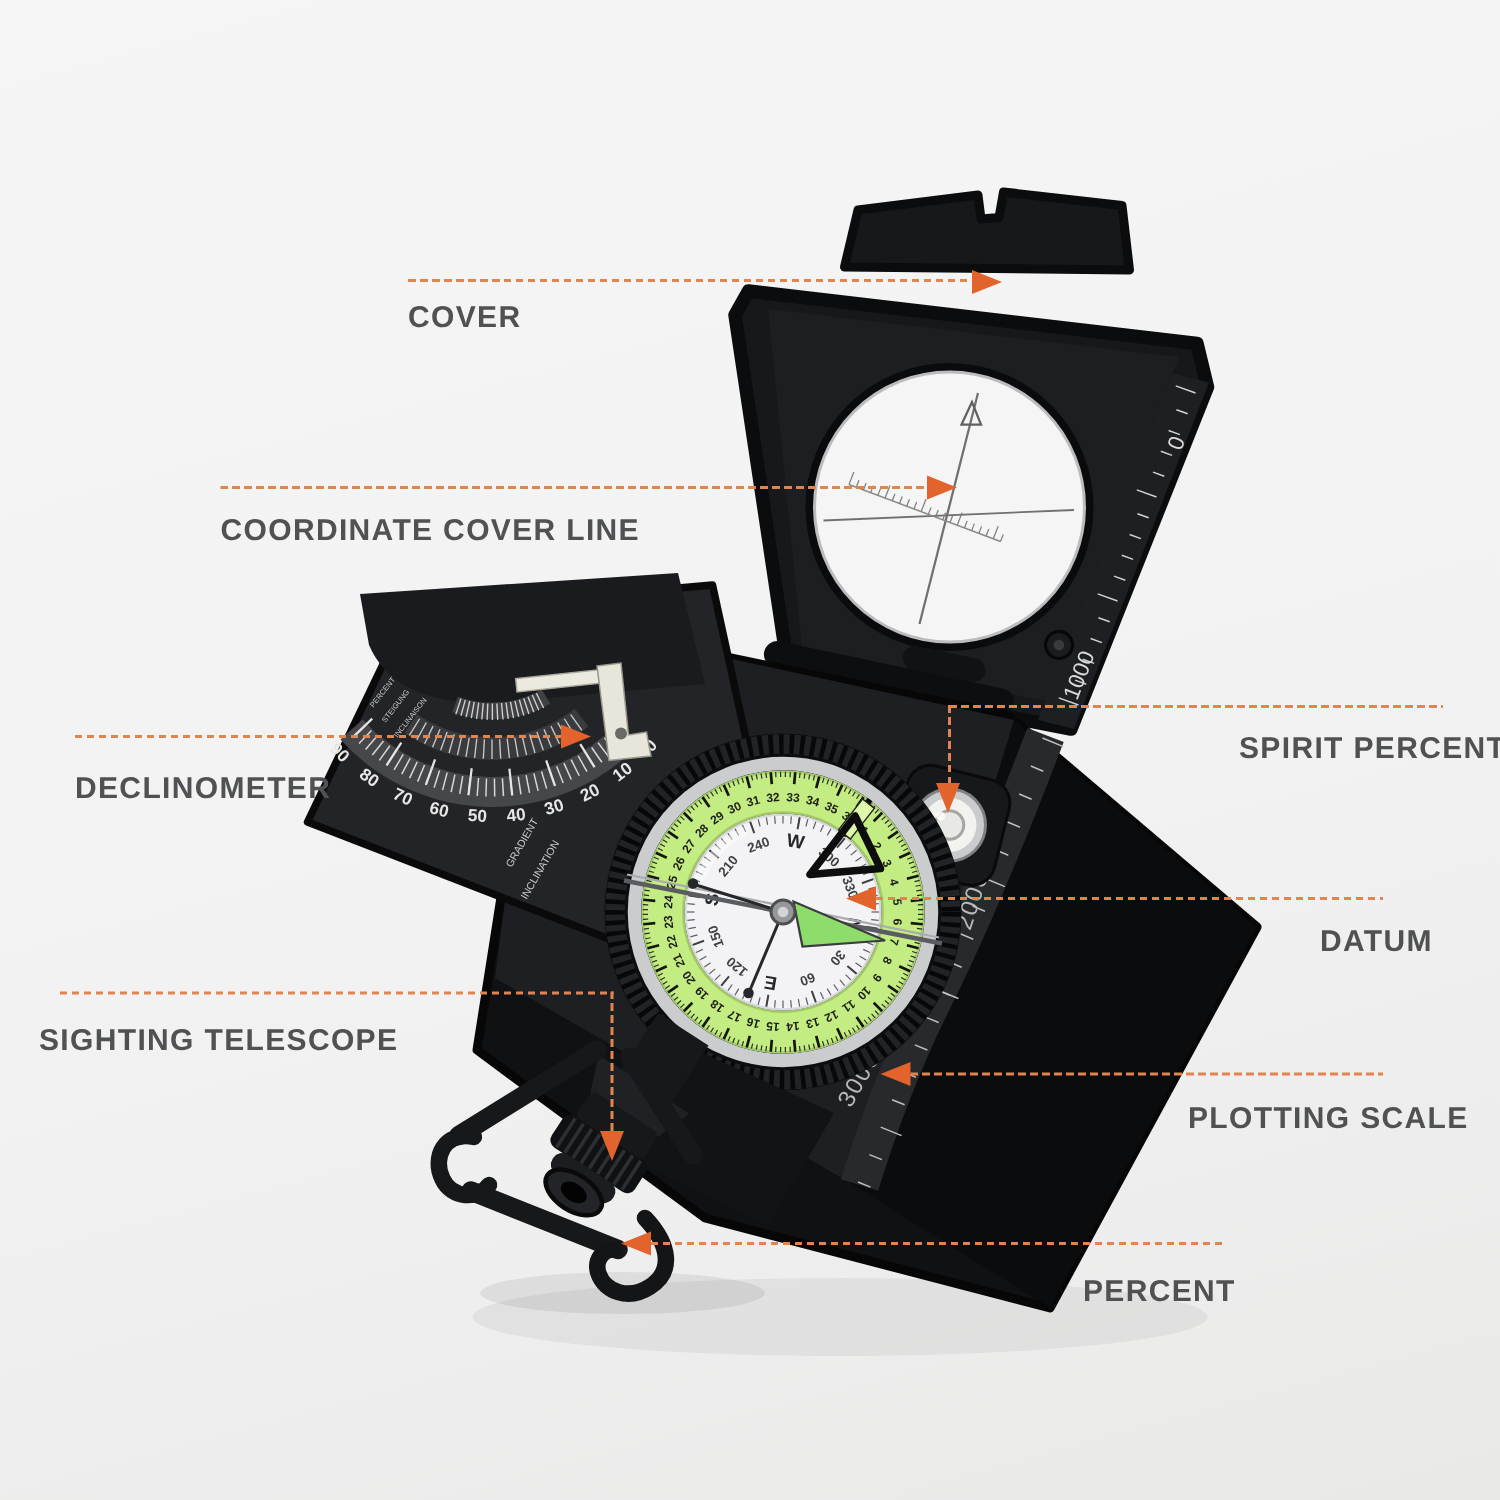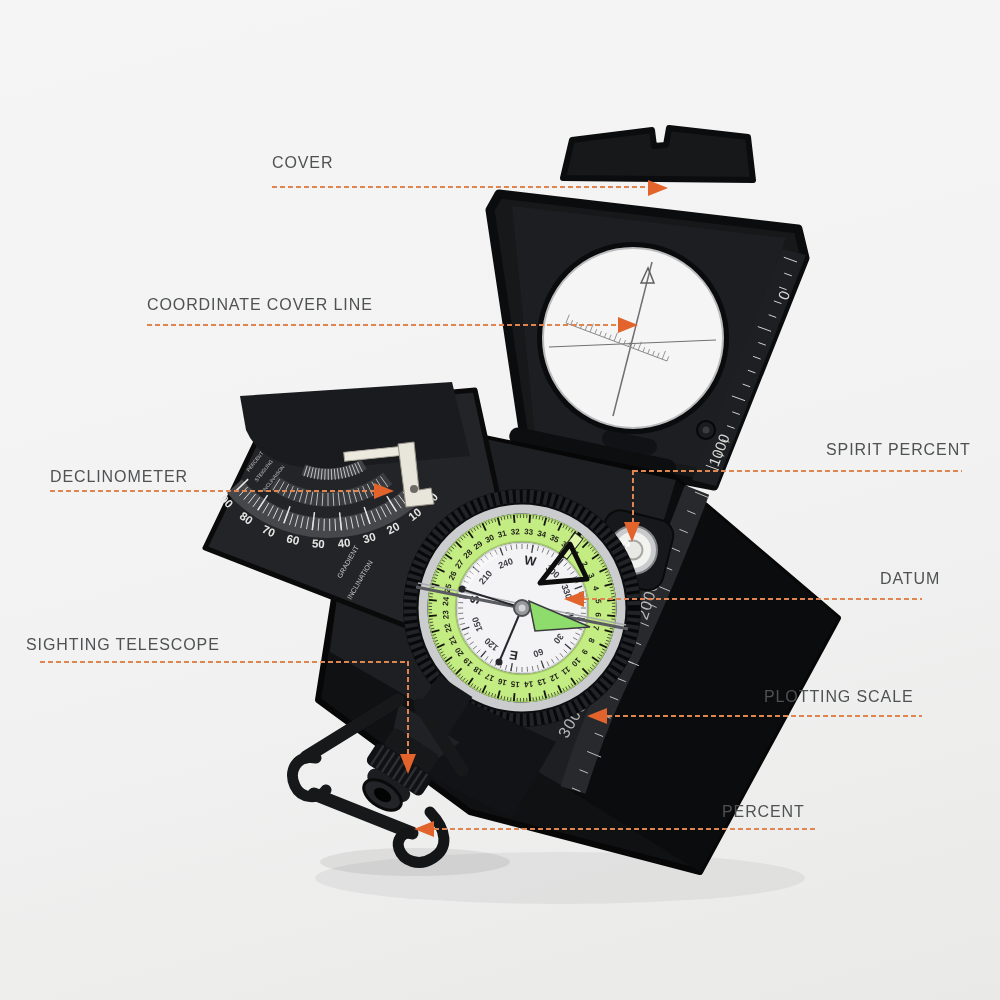--- a/index.html
+++ b/index.html
@@ -1,20 +1,20 @@
 <!DOCTYPE html>
 <html><head>
 <meta charset="utf-8">
 <style>
   html,body{margin:0;padding:0;background:#ddd;}
   .stage{position:relative;width:1000px;height:1000px;margin:0 auto;overflow:hidden;
          background:linear-gradient(165deg,#f4f5f4 0%,#f1f2f1 55%,#e9eae8 100%);
          font-family:"Liberation Sans",sans-serif;}
   .fig{position:absolute;left:0;top:0;width:1000px;height:1000px;}
-  .co{position:absolute;font-size:16px;font-weight:400;letter-spacing:.9px;color:#4f5153;white-space:nowrap;}
+  .co{position:absolute;font-size:20px;font-weight:700;letter-spacing:.9px;color:#4f5153;white-space:nowrap;margin-top:47px;}
   .ln{position:absolute;display:block;}
   .dash-h{height:2px;background:repeating-linear-gradient(90deg,#e0854f 0 5px,transparent 5px 8px);}
   .dash-v{width:2px;background:repeating-linear-gradient(180deg,#e0854f 0 5px,transparent 5px 8px);}
   .ar{position:absolute;width:0;height:0;border-style:solid;}
   .ar-r{border-width:8px 0 8px 20px;border-color:transparent transparent transparent #e2632b;}
   .ar-l{border-width:8px 20px 8px 0;border-color:transparent #e2632b transparent transparent;}
   .ar-d{border-width:20px 8px 0 8px;border-color:#e2632b transparent transparent transparent;}
   text{font-family:"Liberation Sans",sans-serif;}
 </style>
 </head>
@@ -689,21 +689,21 @@
     <i class="ar ar-d" style="left:624px;top:522px"></i>
   </div>
 
   <div>
     <span class="co" style="left:880px;top:570px">DATUM</span>
     <i class="ln dash-h" style="left:584px;top:598px;width:338px"></i>
     <i class="ar ar-l" style="left:564px;top:591px"></i>
   </div>
 
   <div>
-    <span class="co" style="left:764px;top:688px">PLOTTING SCALE</span>
+    <span class="co" style="left:792px;top:688px">PLOTTING SCALE</span>
     <i class="ln dash-h" style="left:607px;top:715px;width:315px"></i>
     <i class="ar ar-l" style="left:587px;top:708px"></i>
   </div>
 
   <div>
     <span class="co" style="left:722px;top:803px">PERCENT</span>
     <i class="ln dash-h" style="left:434px;top:828px;width:384px"></i>
     <i class="ar ar-l" style="left:414px;top:821px"></i>
   </div>
 

